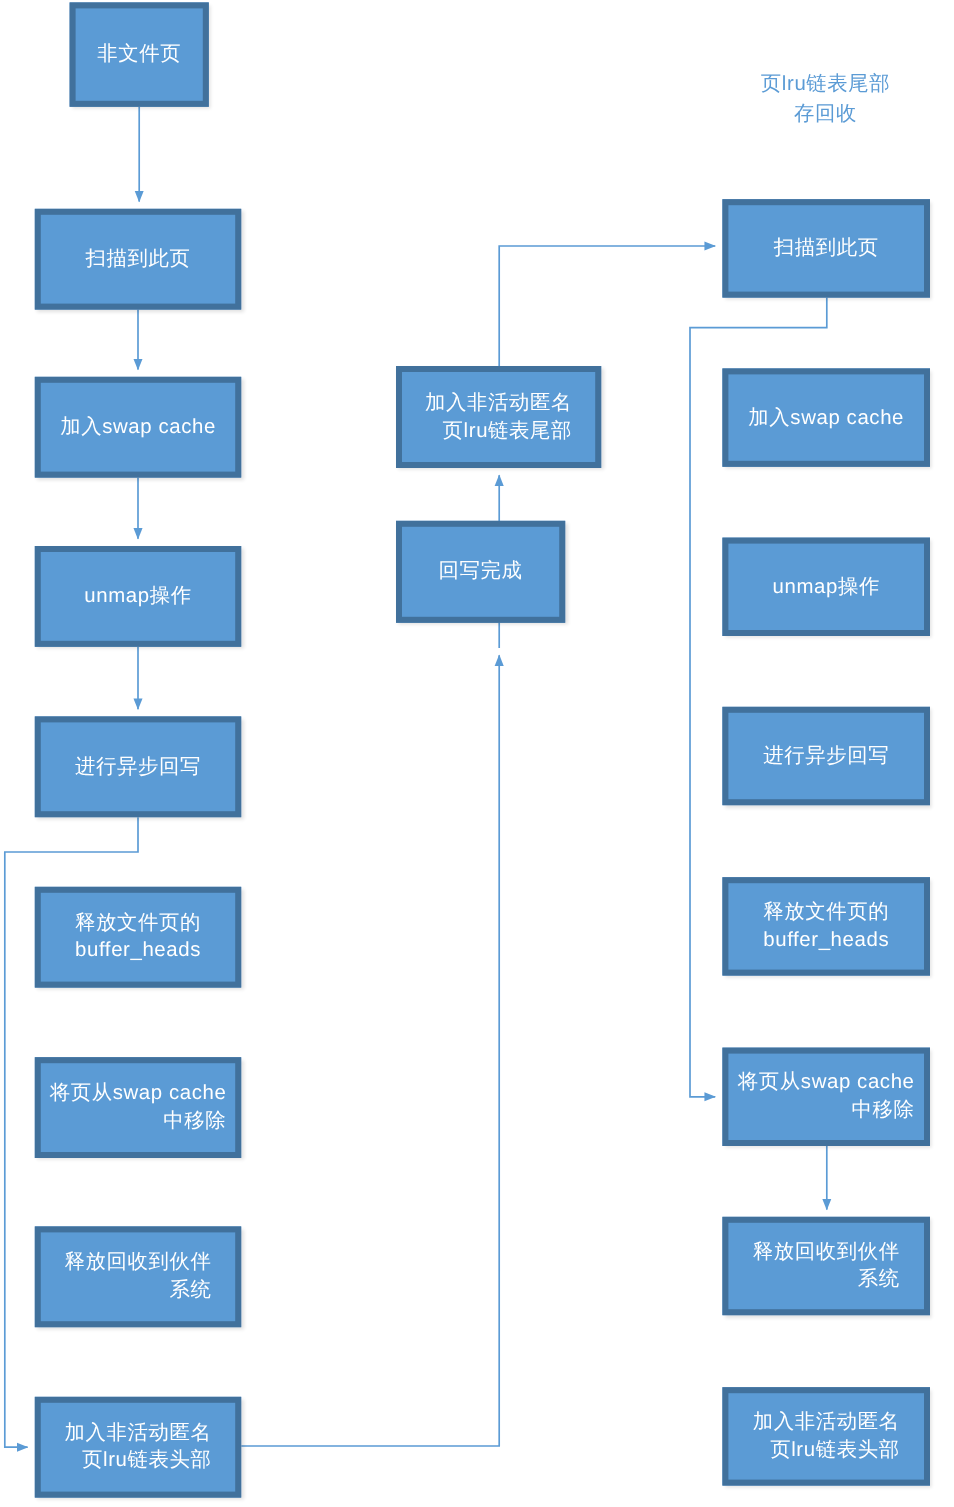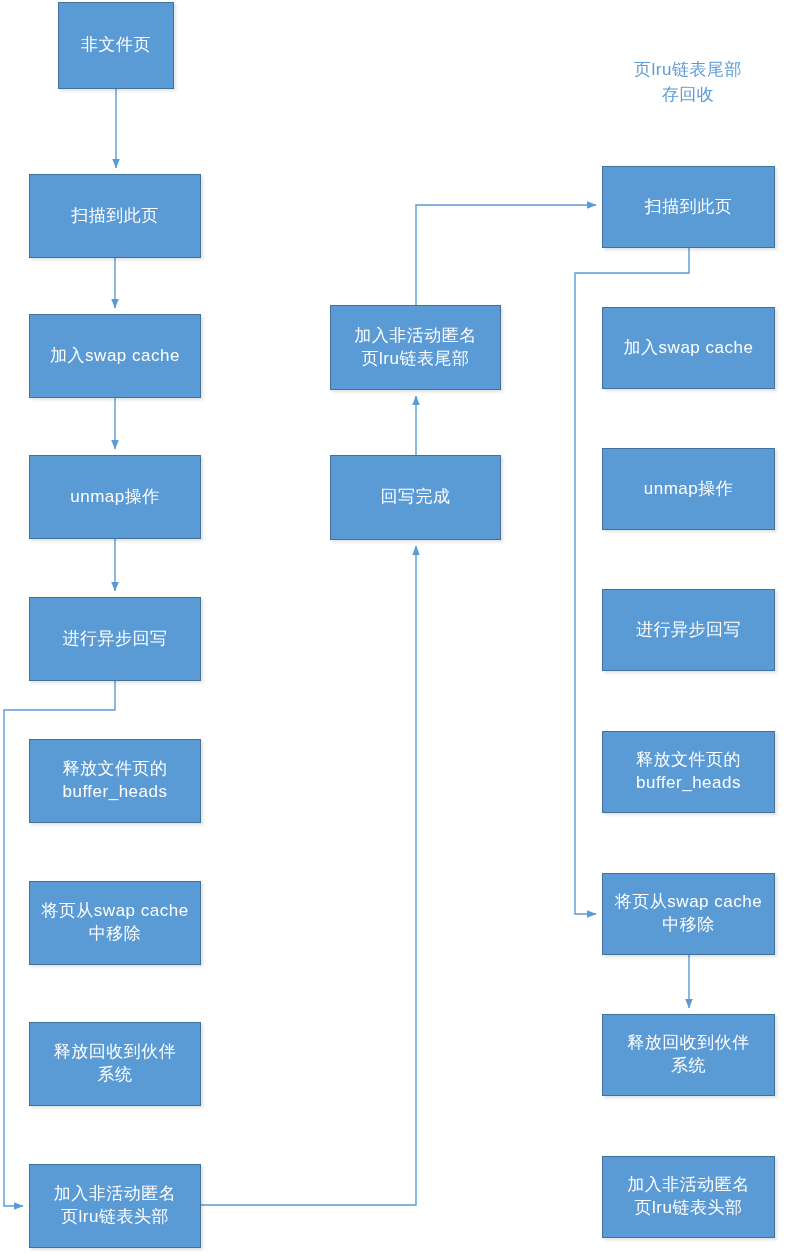--- a/index.html
+++ b/index.html
@@ -22,26 +22,26 @@
     left: 0;
     top: 0;
     width: 795px;
     height: 1256px;
     pointer-events: none;
   }
   .node {
     position: absolute;
     box-sizing: border-box;
     background: #5B9BD5;
-    border: 1px solid #6d28d9;
+    border: 5px solid #6d28d9;
     color: #ffffff;
     display: flex;
     align-items: center;
     justify-content: center;
-    text-align: center;
+    text-align: right;
     font-size: 17px;
     line-height: 1.35;
     letter-spacing: 0.5px;
     white-space: pre-line;
     box-shadow: 2px 2px 3px rgba(0,0,0,0.12);
     padding: 2px 4px;
   }
   .free-label {
     position: absolute;
     color: #5B9BD5;
@@ -86,21 +86,21 @@
       <div class="node" style="left: 29px; top: 739px; width: 172px; height: 84px; background: rgb(91, 155, 213); border-color: rgb(65, 113, 156); color: rgb(255, 255, 255);">释放文件页的
 buffer_heads</div>
       <div class="node" style="left: 29px; top: 881px; width: 172px; height: 84px; background: rgb(91, 155, 213); border-color: rgb(65, 113, 156); color: rgb(255, 255, 255);">将页从swap cache
 中移除</div>
       <div class="node" style="left: 29px; top: 1022px; width: 172px; height: 84px; background: rgb(91, 155, 213); border-color: rgb(65, 113, 156); color: rgb(255, 255, 255);">释放回收到伙伴
 系统</div>
       <div class="node" style="left: 29px; top: 1164px; width: 172px; height: 84px; background: rgb(91, 155, 213); border-color: rgb(65, 113, 156); color: rgb(255, 255, 255);">加入非活动匿名
 页lru链表头部</div>
       <div class="node" style="left: 330px; top: 305px; width: 171px; height: 85px; background: rgb(91, 155, 213); border-color: rgb(65, 113, 156); color: rgb(255, 255, 255);">加入非活动匿名
 页lru链表尾部</div>
-      <div class="node" style="left: 330px; top: 455px; width: 171px; height: 85px; background: rgb(91, 155, 213); border-color: rgb(65, 113, 156); color: rgb(255, 255, 255);">回写完成</div>
+      <div class="node" style="left: 330px; top: 434px; width: 141px; height: 85px; background: rgb(91, 155, 213); border-color: rgb(65, 113, 156); color: rgb(255, 255, 255);">回写完成</div>
       <div class="node" style="left: 602px; top: 166px; width: 173px; height: 82px; background: rgb(91, 155, 213); border-color: rgb(65, 113, 156); color: rgb(255, 255, 255);">扫描到此页</div>
       <div class="node" style="left: 602px; top: 307px; width: 173px; height: 82px; background: rgb(91, 155, 213); border-color: rgb(65, 113, 156); color: rgb(255, 255, 255);">加入swap cache</div>
       <div class="node" style="left: 602px; top: 448px; width: 173px; height: 82px; background: rgb(91, 155, 213); border-color: rgb(65, 113, 156); color: rgb(255, 255, 255);">unmap操作</div>
       <div class="node" style="left: 602px; top: 589px; width: 173px; height: 82px; background: rgb(91, 155, 213); border-color: rgb(65, 113, 156); color: rgb(255, 255, 255);">进行异步回写</div>
       <div class="node" style="left: 602px; top: 731px; width: 173px; height: 82px; background: rgb(91, 155, 213); border-color: rgb(65, 113, 156); color: rgb(255, 255, 255);">释放文件页的
 buffer_heads</div>
       <div class="node" style="left: 602px; top: 873px; width: 173px; height: 82px; background: rgb(91, 155, 213); border-color: rgb(65, 113, 156); color: rgb(255, 255, 255);">将页从swap cache
 中移除</div>
       <div class="node" style="left: 602px; top: 1014px; width: 173px; height: 82px; background: rgb(91, 155, 213); border-color: rgb(65, 113, 156); color: rgb(255, 255, 255);">释放回收到伙伴
 系统</div>

